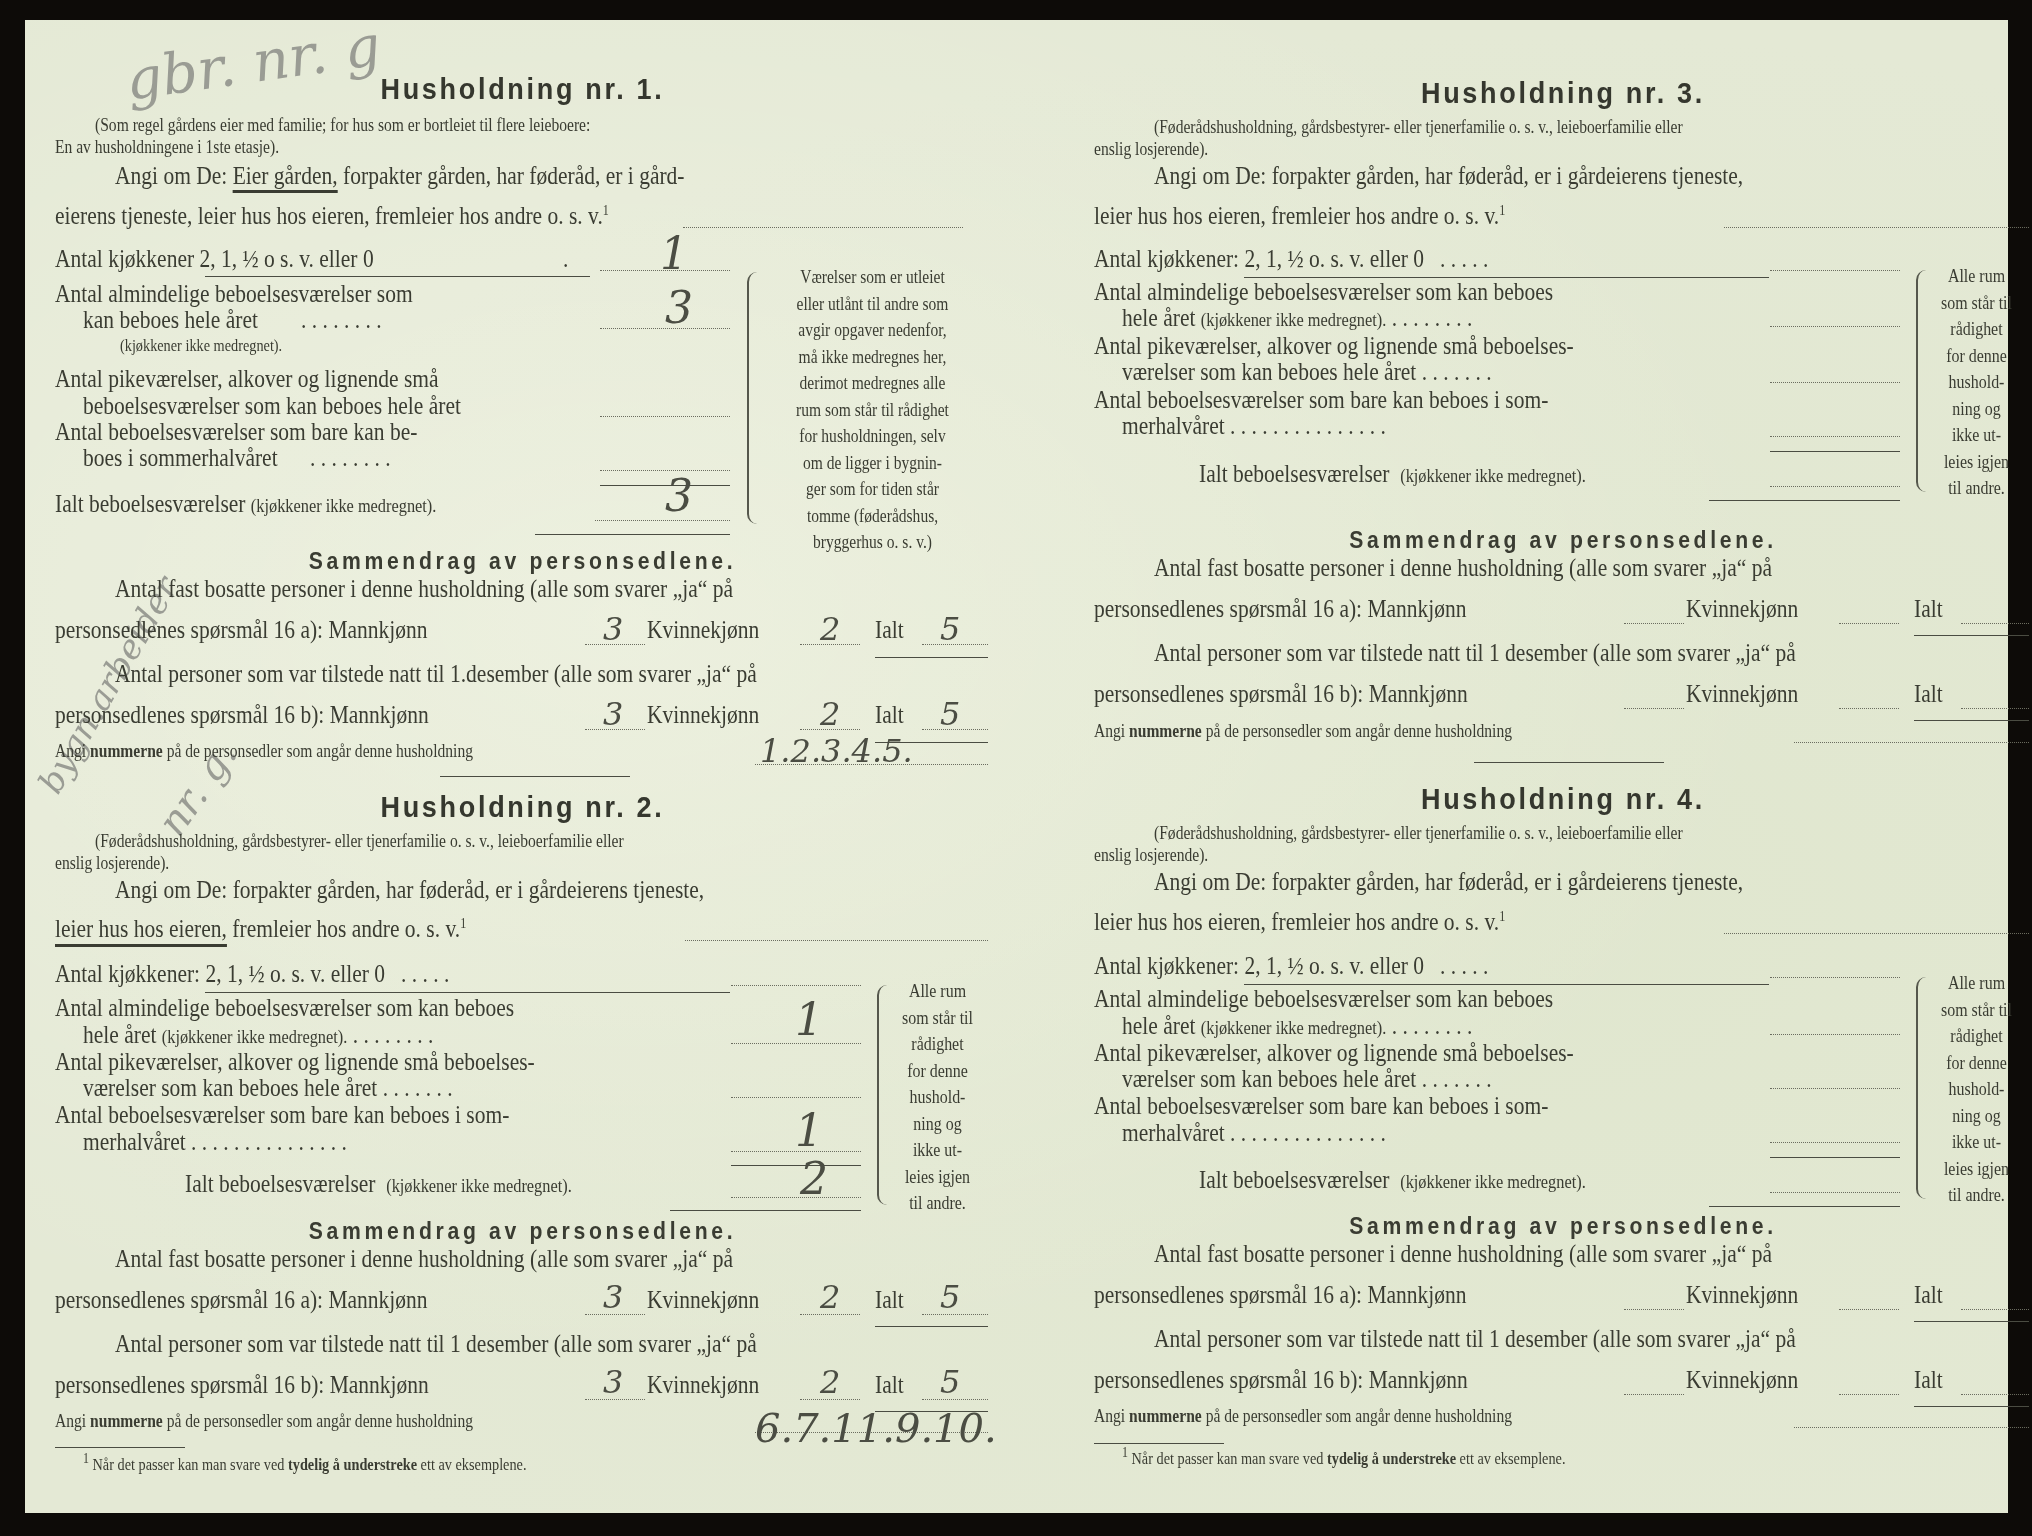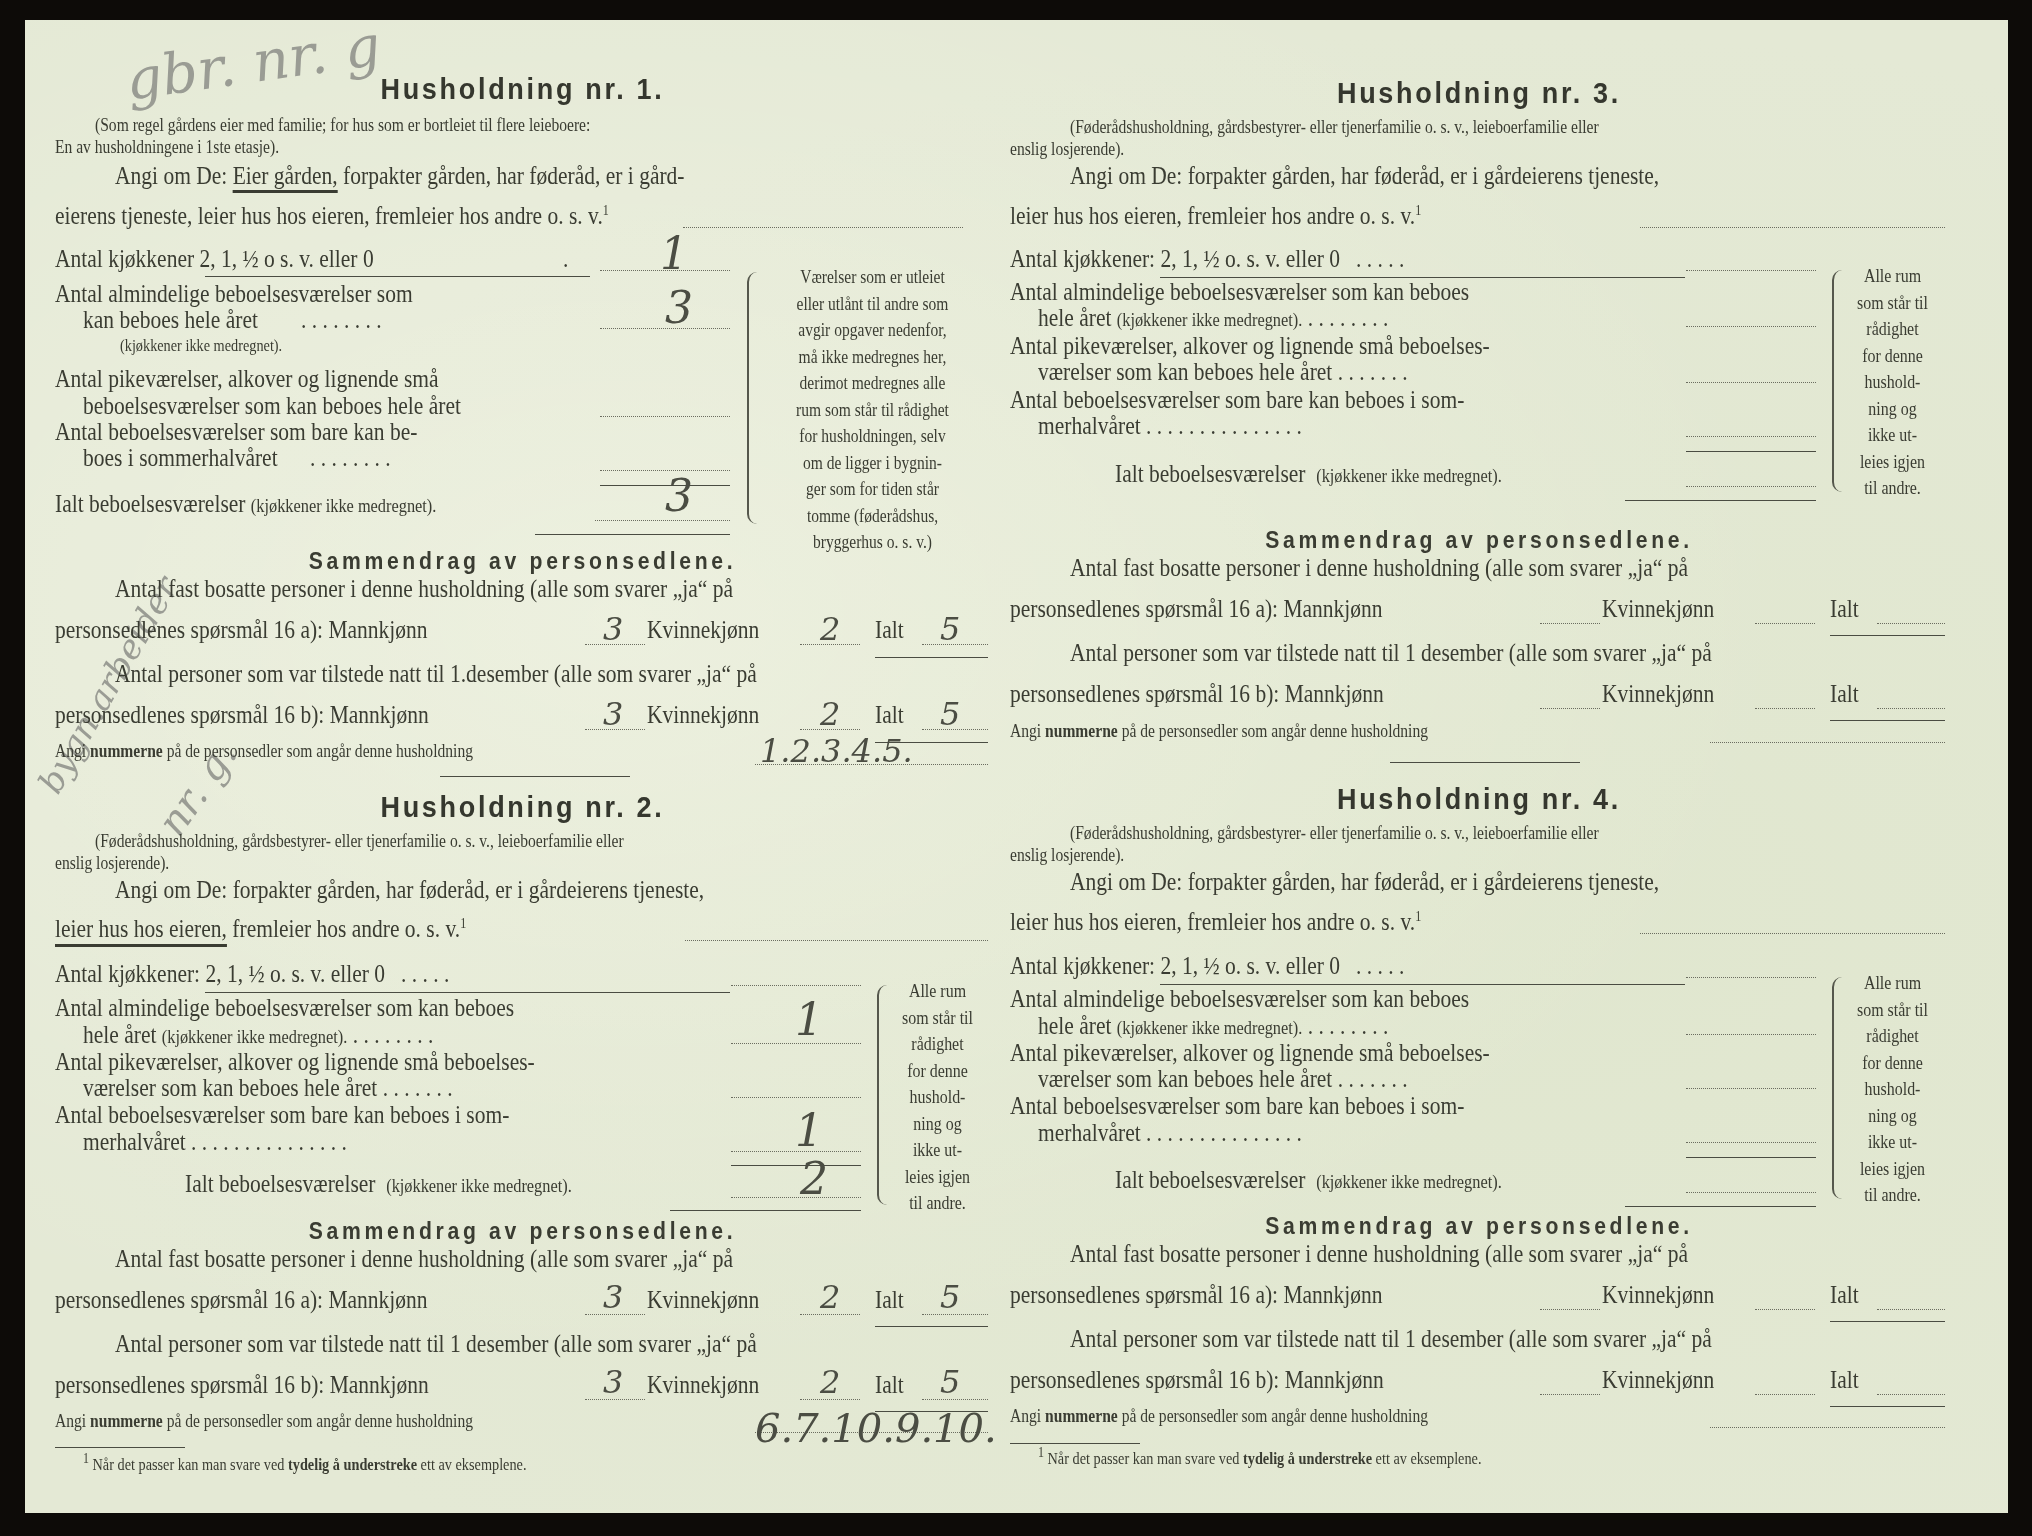--- a/index.html
+++ b/index.html
@@ -8,21 +8,21 @@
     font-family:"Liberation Serif", "DejaVu Serif", serif; color:#3a3c32;
   }
   .paper {
     position:absolute; left:25px; top:20px; width:1983px; height:1493px;
     background:#e4e9d5;
     background-image: radial-gradient(ellipse at 30% 40%, rgba(255,255,245,0.35), rgba(0,0,0,0) 60%),
                       radial-gradient(ellipse at 75% 60%, rgba(220,228,200,0.5), rgba(0,0,0,0) 70%);
   }
   .page { position:absolute; top:0; height:1493px; }
   .page.left { left:30px; width:935px; }
-  .page.right { left:985px; width:938px; }
+  .page.right { left:1069px; width:938px; }
 
   .abs { position:absolute; white-space:nowrap; }
   .title {
     font-family:"Liberation Sans Narrow","Liberation Sans", sans-serif;
     font-weight:bold; font-size:30px; letter-spacing:3px; color:#35372e;
     transform:scaleX(0.9); transform-origin:center;
   }
   .subtitle {
     font-family:"Liberation Sans", sans-serif; font-weight:bold; font-size:23px;
     letter-spacing:4px; color:#3a3c32;
@@ -209,21 +209,21 @@
       <div class="abs body" style="left:592px; top:1351px;">Kvinnekjønn</div>
       <div class="dotline" style="left:745px; top:1379px; width:60px;"></div>
       <div class="hw sm" style="left:765px; top:1343px;">2</div>
       <div class="abs body" style="left:820px; top:1351px;">Ialt</div>
       <div class="dotline" style="left:867px; top:1379px; width:66px;"></div>
       <div class="hw sm" style="left:885px; top:1343px;">5</div>
       <div class="thinrule" style="left:820px; top:1391px; width:113px;"></div>
 
       <div class="abs small" style="left:0; top:1390px;"><span>Angi </span><b>nummerne</b><span> på de personsedler som angår denne husholdning</span></div>
       <div class="dotline" style="left:700px; top:1412px; width:233px;"></div>
-      <div class="hw" style="left:700px; top:1385px; font-size:40px;">6.7.10.9.10.</div>
+      <div class="hw" style="left:700px; top:1385px; font-size:40px;">6.7.11.9.10.</div>
 
       <div class="thinrule" style="left:0; top:1427px; width:130px;"></div>
       <div class="abs tiny" style="left:28px; top:1430px;"><sup>1</sup> <span>Når det passer kan man svare ved </span><b>tydelig å understreke</b><span> ett av eksemplene.</span></div>
     </section>
   </div>
 
   <div class="page right">
 
     <section>
       <div class="abs title" style="left:0; width:938px; text-align:center; top:56px;">Husholdning nr. 3.</div>

